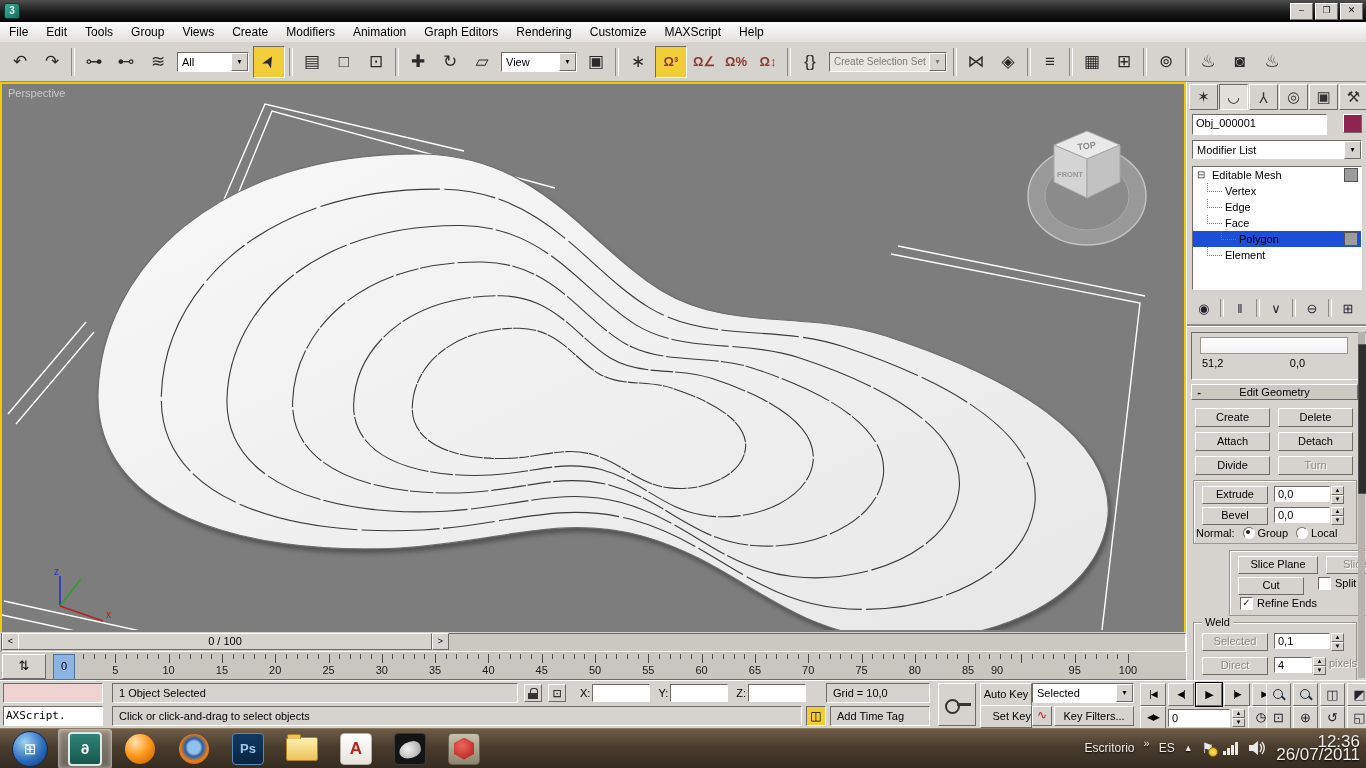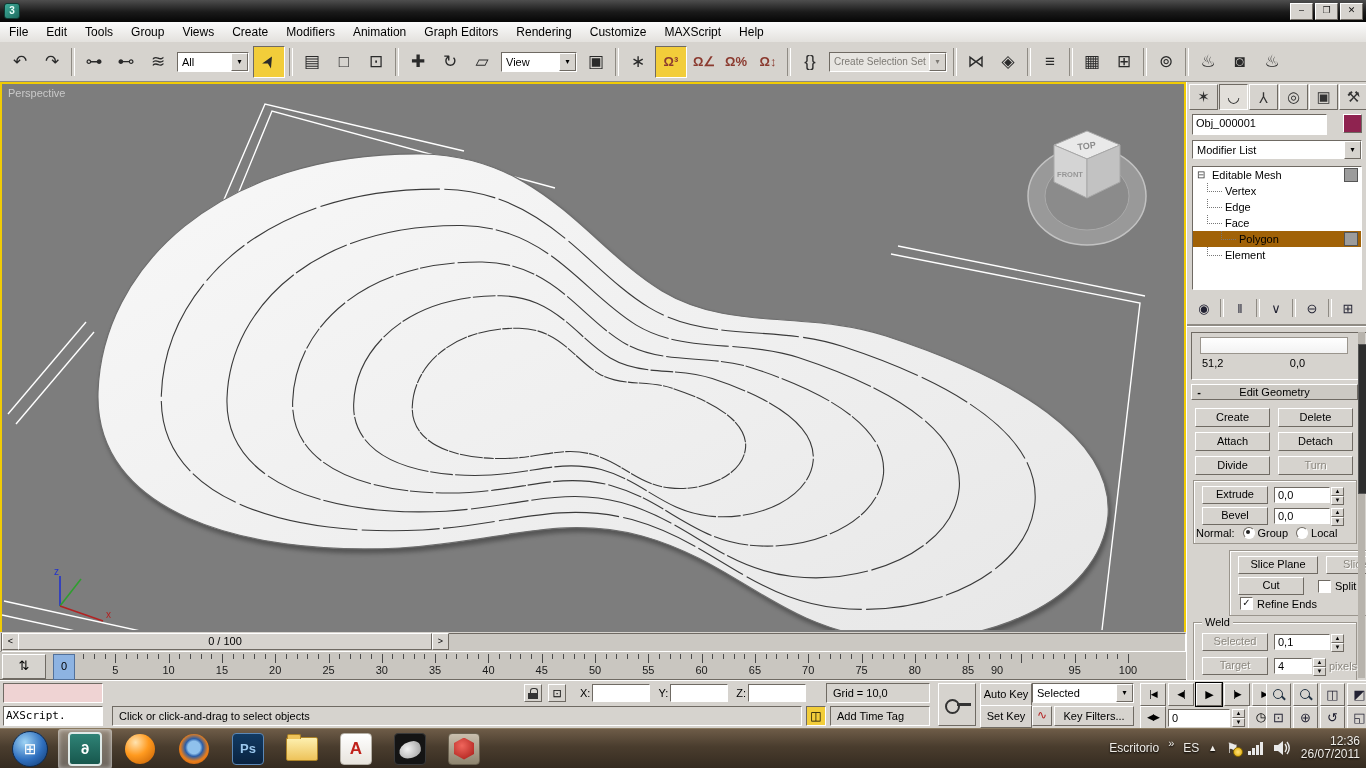--- a/index.html
+++ b/index.html
@@ -61,21 +61,21 @@
     border-color:#6f6a63 #fff #fff #6f6a63;display:flex;align-items:center;justify-content:space-between;
     padding-left:4px;box-sizing:border-box;}
   #stack-box{position:absolute;left:5px;top:84px;width:170px;height:124px;background:#fff;border:1px solid;
     border-color:#6f6a63 #fff #fff #6f6a63;box-sizing:border-box;overflow:hidden;}
   .stack-row{height:16px;display:flex;align-items:center;position:relative;padding-left:4px;}
   .stack-row .lbl{flex:1;}
   .stack-row.root .expander{width:11px;height:11px;font-size:10px;line-height:10px;margin-right:4px;color:#333;}
   .stack-row.child{padding-left:14px;}
   .stack-row.child .tree{width:14px;height:8px;border-left:1px dotted #777;border-bottom:1px dotted #777;
     margin-right:3px;margin-top:-8px;}
-  .stack-row.selected{background:#a16207;padding-left:28px;}
+  .stack-row.selected{background:#1d4ed8;padding-left:28px;}
   .stack-row .swatch{width:12px;height:12px;background:#9c9c9c;border:1px solid #555;margin-right:3px;}
   #stack-tools{position:absolute;left:5px;top:214px;width:170px;height:24px;display:flex;align-items:center;}
   .st-btn{width:24px;height:22px;display:flex;align-items:center;justify-content:center;font-size:13px;color:#223;}
   .st-sep{width:2px;height:18px;margin:0 4px;border-left:1px solid #8f8b84;border-right:1px solid #fff;}
   .cp-divider{position:absolute;left:0;top:242px;width:180px;height:2px;background:#8f8b84;border-bottom:1px solid #fff;}
   .soft-box{position:absolute;left:4px;top:250px;width:165px;height:46px;border:1px solid;
     border-color:#6f6a63 #fff #fff #6f6a63;padding-left:46px;}
   .falloff-bar{position:absolute;left:8px;top:4px;width:146px;height:15px;background:linear-gradient(#fff,#f2f2f2);
     border:1px solid #9a958d;}
   .soft-vals{position:absolute;left:0;top:24px;width:100%;display:flex;justify-content:space-between;
@@ -86,21 +86,21 @@
   .rollout-h .rtitle{flex:1;text-align:center;margin-right:14px;}
   .btn-grid{position:absolute;left:8px;top:326px;width:158px;display:grid;
     grid-template-columns:1fr 1fr;gap:5px 8px;}
   .pbtn{height:17px;line-height:16px;text-align:center;border:1px solid;
     border-color:#fff #6f6a63 #6f6a63 #fff;background:#d6d3ce;}
   .eg-group{position:absolute;left:6px;width:162px;border:1px solid #9a958d;box-shadow:1px 1px 0 #fff inset;}
   .g1{top:398px;height:62px;}
   .g2{top:468px;height:64px;margin-left:36px;}
   .weld{top:540px;height:70px;border-top:1px solid #9a958d;}
   .weld .legend{position:absolute;left:8px;top:-7px;background:#d6d3ce;padding:0 3px;}
-  .eg-row{position:absolute;display:flex;align-items:center;}
+  .eg-row{position:absolute;display:flex;}
   .eg-btn{width:64px;height:16px;line-height:15px;text-align:center;border:1px solid;
     border-color:#fff #6f6a63 #6f6a63 #fff;background:#d6d3ce;}
   .eg-field{width:48px;height:14px;background:#fff;border:1px solid;border-color:#6f6a63 #fff #fff #6f6a63;
     padding:0 3px;line-height:14px;margin-left:6px;}
   .spin{width:13px;height:16px;display:flex;flex-direction:column;margin-left:1px;}
   .spin span{flex:1;font-size:6px;line-height:7px;text-align:center;border:1px solid;
     border-color:#fff #6f6a63 #6f6a63 #fff;background:#d6d3ce;}
   .radio{width:10px;height:10px;border-radius:50%;border:1px solid;border-color:#6f6a63 #fff #fff #6f6a63;
     background:#fff;margin:0 3px 0 8px;position:relative;}
   .radio.on::after{content:"";position:absolute;left:2px;top:2px;width:4px;height:4px;border-radius:50%;background:#222;}
@@ -198,21 +198,21 @@
   .t-rhino{background:#141414;border:1px solid #3a3a3a;position:relative;overflow:hidden;}
   .t-rhino::before{content:"";position:absolute;left:4px;top:8px;width:22px;height:16px;border-radius:60% 40% 50% 50%;
     background:radial-gradient(circle at 40% 40%,#f3f3f3,#9a9a9a);transform:rotate(-15deg);}
   .t-red{background:linear-gradient(#c9bfae,#8f856f);border:1px solid #6b6250;position:relative;}
   .t-red::before{content:"";position:absolute;left:5px;top:4px;width:20px;height:22px;
     clip-path:polygon(50% 0,100% 25%,100% 75%,50% 100%,0 75%,0 25%);
     background:radial-gradient(circle at 40% 35%,#f0665c,#a31612);}
   #tray{position:absolute;right:6px;top:728px;height:40px;display:flex;align-items:center;gap:9px;color:#f0ede8;}
   #tray .trtxt{text-shadow:0 1px 2px #000;font-size:12px;}
   #tray .chev{font-size:11px;margin-top:-10px;}
-  #clockblk{text-align:right;line-height:13px;font-size:12px;text-shadow:0 1px 2px #000;}
+  #clockblk{text-align:right;line-height:13px;font-size:17px;text-shadow:0 1px 2px #000;}
   .flagic{position:relative;font-size:14px;color:#e9e9e9;}
   .flagic .warn{position:absolute;right:-4px;bottom:-1px;width:8px;height:8px;border-radius:50%;
     background:radial-gradient(#ffe27a,#e0a800);border:1px solid #8a6a00;}
 </style>
 </head>
 <body>
 
 <div id="titlebar" class="abs" data-name="title-bar">
   <div class="appico" data-name="app-icon">3</div>
   <div id="winbtns">
@@ -532,21 +532,21 @@
     <span class="legend" data-name="weld-legend">Weld</span>
     <div class="eg-row" style="left:8px;top:10px;">
       <div class="eg-btn disabled" data-name="weld-selected-button">Selected</div>
       <div class="eg-field" data-name="weld-threshold-field">0,1</div>
       <div class="spin" data-name="weld-threshold-spinner">
           <span>▲</span>
           <span>▼</span>
         </div>
     </div>
     <div class="eg-row" style="left:8px;top:34px;">
-      <div class="eg-btn disabled" data-name="weld-target-button">Target</div>
+      <div class="eg-btn disabled" data-name="weld-target-button">Direct</div>
       <div class="eg-field" style="width:30px;" data-name="weld-target-field">4</div>
       <div class="spin" data-name="weld-target-spinner">
           <span>▲</span>
           <span>▼</span>
         </div>
       <span class="disabled" style="margin-left:3px;" data-name="pixels-label">pixels</span>
     </div>
   </div>
 
   <div class="cp-scroll" data-name="panel-scrollbar">
@@ -685,41 +685,42 @@
       <div class="tick major" data-name="ruler-tick" style="left: 1128px;"></div>
       <div class="tlabel" data-name="ruler-label" style="left: 1128px;">100</div>
     </div>
   <div id="mini-curve" data-name="open-mini-curve-editor-button">⇅</div>
   <div id="tb-handle" data-name="current-frame-handle">0</div>
 </div>
 
 <div id="statusbar" class="abs" data-name="status-bar">
   <div id="macro-box" class="sb" data-name="macro-recorder-box"></div>
   <div id="listener-box" class="sb" data-name="maxscript-listener-box">AXScript.</div>
+  <div id="sel-status" class="sb" data-name="selection-status">1 Object Selected</div>
   <div id="prompt" class="sb" data-name="prompt-line">Click or click-and-drag to select objects</div>
 
   <div class="sb mini-ic i-lock" style="left:524px;top:3px;" data-name="selection-lock-icon"></div>
   <div class="sb mini-ic" style="left:548px;top:3px;font-size:11px;" data-name="absolute-mode-icon">⊡</div>
   <div class="sb" style="left:572px;top:2px;display:flex;align-items:center;">
     <span class="coord-lbl" data-name="x-label">X:</span>
     <span class="coord-in" data-name="x-coordinate-field"></span>
     <span class="coord-lbl" data-name="y-label">Y:</span>
     <span class="coord-in" data-name="y-coordinate-field"></span>
     <span class="coord-lbl" data-name="z-label">Z:</span>
     <span class="coord-in" data-name="z-coordinate-field"></span>
   </div>
   <div id="grid-box" class="sb" data-name="grid-size-display">Grid = 10,0</div>
   <div id="timetag-ic" class="sb" data-name="time-tag-icon">◫</div>
   <div id="addtag" class="sb" data-name="add-time-tag">Add Time Tag</div>
 
   <div id="key-btn" class="sb" data-name="toggle-set-key-button">
       <span class="i-key" data-name="key-icon"></span>
     </div>
   <div class="akbtn" style="left:980px;top:2px;" data-name="auto-key-button">Auto Key</div>
-  <div class="akbtn" style="left:980px;top:24px;" data-name="set-key-button">Set Key</div>
+  <div class="akbtn" style="left:980px;top:24px;text-align:right;" data-name="set-key-button">Set Key</div>
   <div id="sel-dd" class="sb" data-name="key-filter-selected-dropdown">
     <span data-name="selected-filter-label">Selected</span>
     <span class="darr" data-name="chevron-down-icon">▾</span>
   </div>
   <div id="curve-btn" class="sb mini-ic" style="color:#b32222;" data-name="default-in-out-tangent-icon">∿</div>
   <div id="keyfilters" class="sb" data-name="key-filters-button">Key Filters...</div>
 
   <div id="pb-row">
       <div class="pb-btn" data-name="go-to-start-icon">|◀</div>
       <div class="pb-btn" data-name="previous-frame-icon">◀|</div>

